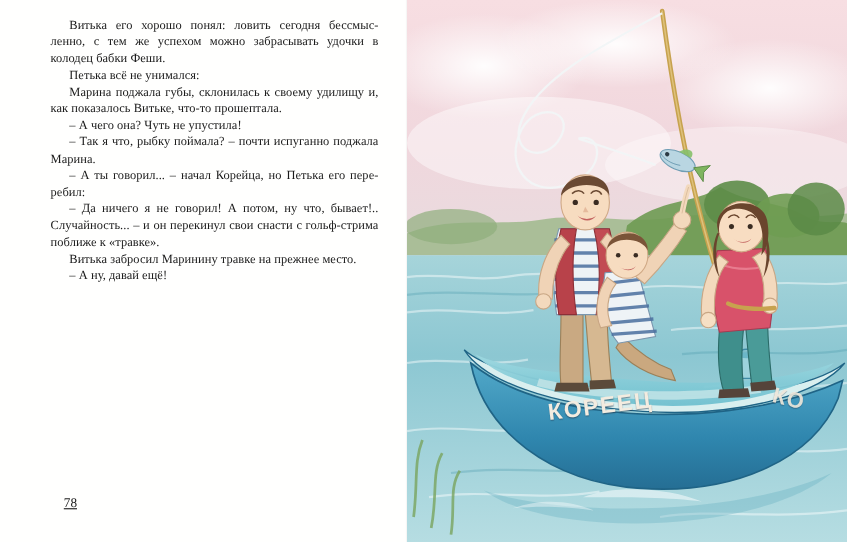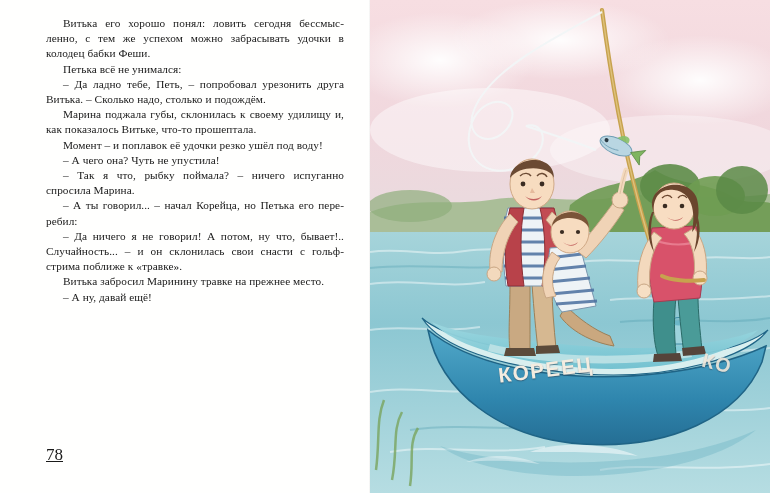--- a/index.html
+++ b/index.html
@@ -36,23 +36,23 @@
     color: #1a1a1a;
     letter-spacing: 0.05px;
   }
   .text-block p {
     margin: 0;
     text-indent: 17px;
     hyphens: manual;
   }
   .page-number {
     position: absolute;
-    left: 46px;
+    left: 58px;
     bottom: 28px;
-    font-size: 17px;
+    font-size: 12px;
     color: #1a1a1a;
     text-decoration: underline;
   }
   
   .page-right {
     position: relative;
     width: 400px;
     height: 493px;
     overflow: hidden;
     background: #cfe6ef;
@@ -104,27 +104,25 @@
 </style>
 </head>
 <body>
 
 <div class="spread">
 
   <div class="page-left">
     <div class="text-block">
       <p>Витька его хорошо понял: ловить сегодня бессмыс-ленно, с тем же успехом можно забрасывать удочки в колодец бабки Феши.</p>
       <p>Петька всё не унимался:</p>
-      <p>– Да ладно тебе, Петь, – попробовал урезонить друга Витька. – Сколько надо, столько и подождём.</p>
       <p>Марина поджала губы, склонилась к своему удилищу и, как показалось Витьке, что-то прошептала.</p>
-      <p>Момент – и поплавок её удочки резко ушёл под воду!</p>
       <p>– А чего она? Чуть не упустила!</p>
-      <p>– Так я что, рыбку поймала? – ничего испуганно спросила Марина.</p>
+      <p>– Так я что, рыбку поймала? – почти испуганно поджала Марина.</p>
       <p>– А ты говорил... – начал Корейца, но Петька его пере-ребил:</p>
-      <p>– Да ничего я не говорил! А потом, ну что, бывает!.. Случайность... – и он склонилась свои снасти с гольф-стрима поближе к «травке».</p>
+      <p>– Да ничего я не говорил! А потом, ну что, бывает!.. Случайность... – и он перекинул свои снасти с гольф-стрима поближе к «травке».</p>
       <p>Витька забросил Маринину травке на прежнее место.</p>
       <p>– А ну, давай ещё!</p>
     </div>
     <div class="page-number">78</div>
   </div>
 
   <div class="gutter"></div>
 
   <div class="page-right">
     <div class="illo">

